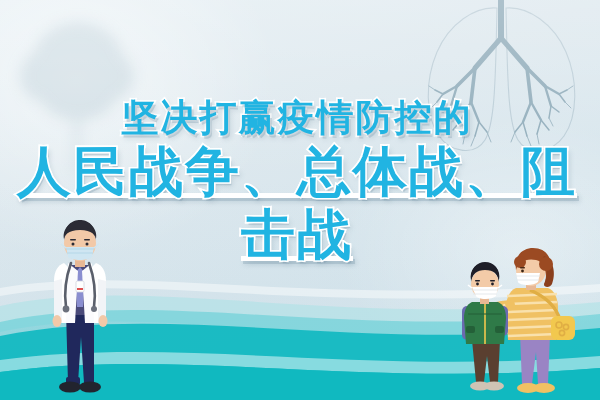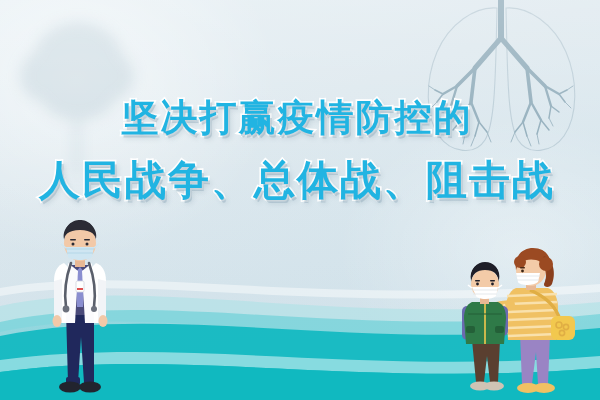--- a/index.html
+++ b/index.html
@@ -80,21 +80,21 @@
     color: #21b4e2;
     letter-spacing: 2px;
     line-height: 1.18;
     -webkit-text-stroke: 3.2px #ffffff;
     paint-order: stroke fill;
     text-shadow:
        2px 3px 0 rgba(120,150,170,0.30),
        3px 4px 5px rgba(100,130,150,0.22);
   }
   .headline .line-1 { font-size: 37px; }
-  .headline .line-2 { font-size: 41px; margin-top: 16px; }
+  .headline .line-2 { font-size: 54px; margin-top: 0; text-decoration: underline; }
 
   
   .doctor {
     position: absolute;
     left: 28px; bottom: 0;
     width: 104px; height: 185px;
     z-index: 8;
   }
   .family {
     position: absolute;

